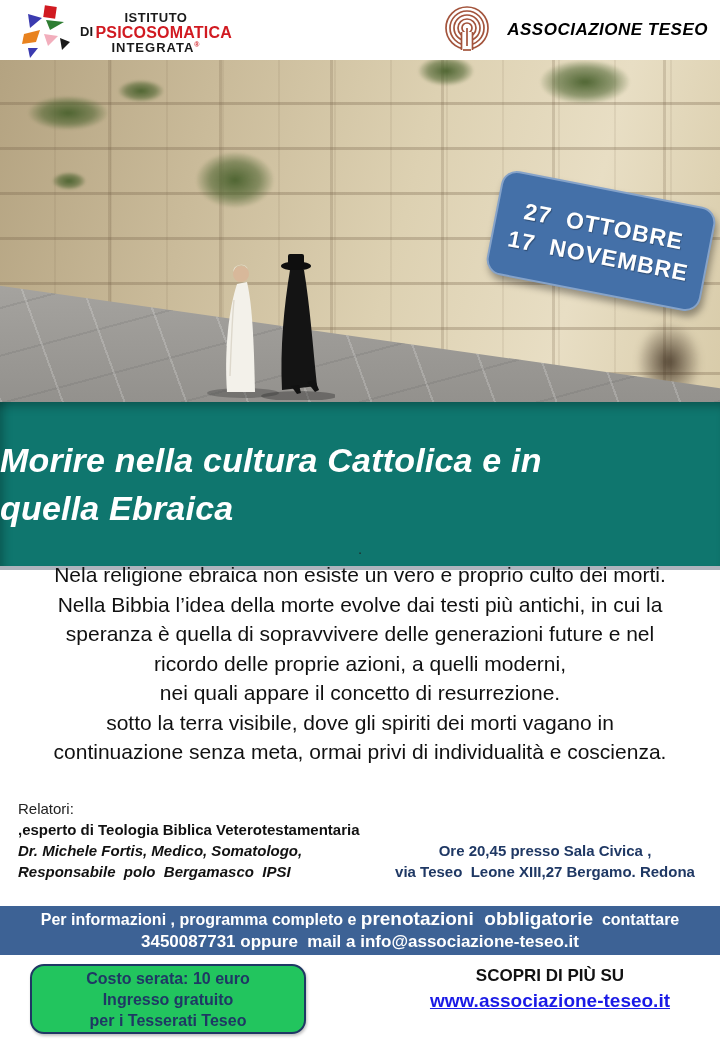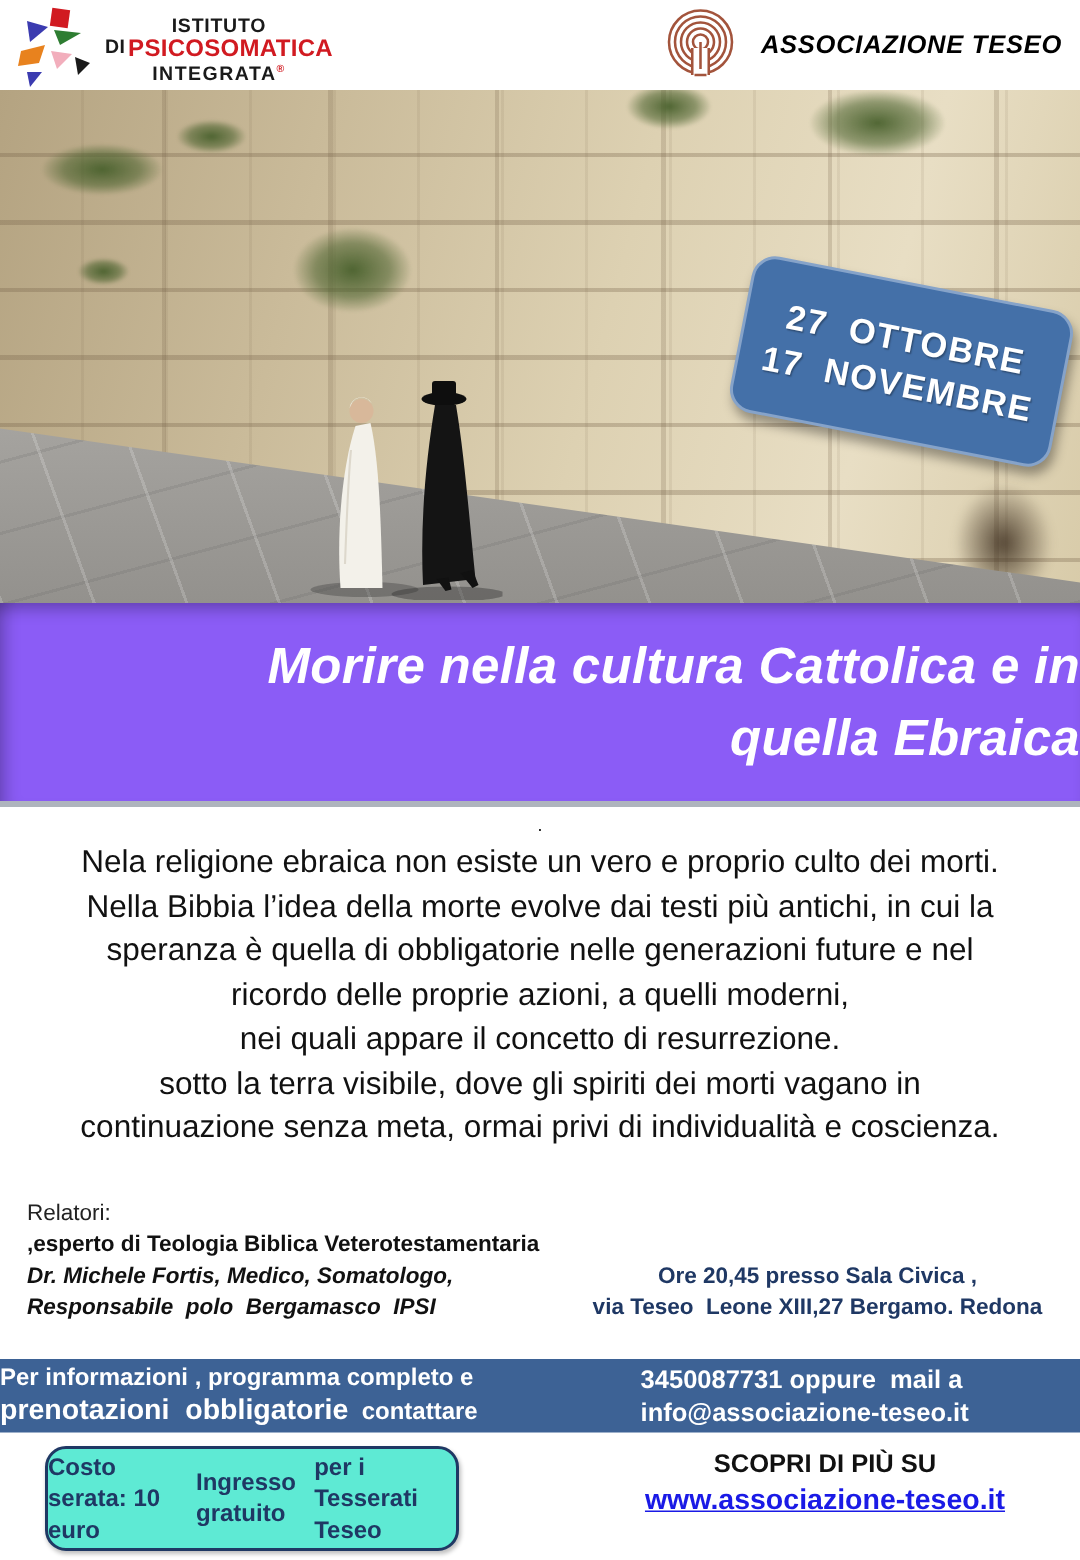--- a/index.html
+++ b/index.html
@@ -2,21 +2,21 @@
 <html><head>
 <meta charset="utf-8">
 <style>
   html,body{margin:0;padding:0;background:#ffffff;}
   .page{
     position:relative;width:720px;height:1040px;background:#ffffff;overflow:hidden;
     font-family:"Liberation Sans",sans-serif;
   }
   
   .header{position:absolute;left:0;top:0;width:720px;height:60px;background:#ffffff;}
-  .logo-wrap{position:absolute;left:10px;top:4px;display:flex;align-items:center;}
+  .logo-wrap{position:absolute;left:20px;top:4px;display:flex;align-items:center;}
   .logo-mark{position:relative;width:54px;height:54px;}
   .logo-mark svg{display:block;}
   .logo-text{margin-left:6px;text-align:center;line-height:1.05;padding-top:4px;}
   .logo-line1{font-weight:bold;color:#1a1a1a;font-size:13px;letter-spacing:.5px;}
   .logo-line2{font-weight:bold;font-size:16px;color:#d11a21;letter-spacing:.2px;}
   .logo-di{font-size:13px;color:#1a1a1a;vertical-align:2px;margin-right:2px;font-weight:bold;}
   .logo-line3{font-weight:bold;color:#1a1a1a;font-size:13px;letter-spacing:1px;}
   .logo-reg{font-size:7px;color:#d11a21;vertical-align:5px;}
   .assoc-wrap{position:absolute;right:12px;top:4px;display:flex;align-items:center;}
   .labyrinth{width:52px;height:52px;margin-right:14px;}
@@ -42,47 +42,47 @@
     background:radial-gradient(ellipse at center, rgba(60,45,30,.85), rgba(60,45,30,0) 70%);}
   .figures{position:absolute;left:203px;top:140px;width:132px;height:200px;}
   
   .badge{position:absolute;left:492px;top:128px;width:214px;height:102px;
     background:#4470a8;border:2px solid #86a3c9;border-radius:16px;
     transform:rotate(11deg);box-shadow:3px 5px 7px rgba(0,0,0,.35);
     display:flex;flex-direction:column;align-items:center;justify-content:center;}
   .badge-line{color:#ffffff;font-weight:bold;font-size:23px;letter-spacing:1px;line-height:30px;
     white-space:pre-wrap;text-shadow:1px 1px 1px rgba(0,0,0,.3);}
   
-  .title-banner{position:absolute;left:0;top:402px;width:720px;height:136px;background:#8b5cf6;
+  .title-banner{position:absolute;left:0;top:402px;width:720px;height:168px;background:#0f766e;
     border-bottom:4px solid #aeb4bd;box-sizing:border-box;
     box-shadow:inset 0 10px 10px -6px rgba(0,0,0,.28), inset 12px 0 10px -8px rgba(0,0,0,.22);
-    display:flex;flex-direction:column;align-items:flex-end;justify-content:center;}
+    display:flex;flex-direction:column;align-items:flex-start;justify-content:center;}
   .title-line{color:#ffffff;font-weight:bold;font-style:italic;font-size:34px;line-height:48px;
     text-align:center;letter-spacing:.2px;}
   
   .sep-dot{position:absolute;left:0;top:543px;width:720px;text-align:center;font-size:13px;color:#222;line-height:14px;}
   .body-text{position:absolute;left:10px;top:560px;width:700px;text-align:center;}
   .body-line{font-size:21px;line-height:29.5px;color:#111111;white-space:pre-wrap;}
   
   .speakers{position:absolute;left:18px;top:798px;width:400px;text-align:left;}
   .speakers .label{font-size:15px;color:#222;line-height:21px;}
   .speakers .bold{font-size:15px;font-weight:bold;color:#111;line-height:21px;white-space:pre-wrap;}
   .speakers .bolditalic{font-size:15px;font-weight:bold;font-style:italic;color:#111;line-height:21px;white-space:pre-wrap;}
   .venue{position:absolute;left:380px;top:840px;width:330px;text-align:center;}
   .venue-line{font-size:15px;font-weight:bold;color:#1f3864;line-height:21px;white-space:pre-wrap;}
   
   .contact-banner{position:absolute;left:0;top:906px;width:720px;height:49px;background:#3d6295;
-    display:flex;align-items:center;justify-content:center;}
+    display:flex;flex-direction:column;align-items:center;justify-content:center;}
   .contact-line1{color:#fff;font-weight:bold;font-size:16px;line-height:22px;white-space:pre-wrap;}
   .contact-line1 .big{font-size:19px;}
   .contact-line2{color:#fff;font-weight:bold;font-size:17px;line-height:22px;white-space:pre-wrap;}
   
   .price-box{position:absolute;left:30px;top:964px;width:272px;height:66px;
     border:2px solid #1f3864;border-radius:14px;box-shadow:1px 2px 3px rgba(0,0,0,.25);
-    display:flex;flex-direction:row;align-items:center;justify-content:center;background:#5eead4;}
+    display:flex;flex-direction:column;align-items:center;justify-content:center;background:#22c55e;}
   .price-line{font-size:16px;font-weight:bold;color:#1f3864;line-height:21px;}
   .discover{position:absolute;left:390px;top:964px;width:320px;text-align:center;}
   .discover-label{font-size:17px;font-weight:bold;color:#111;line-height:24px;}
   .discover a{display:block;font-size:19px;font-weight:bold;color:#1a1ae6;text-decoration:underline;line-height:25px;cursor:pointer;}
 </style>
 </head>
 <body>
 
 <div class="page">
 
@@ -159,21 +159,21 @@
   <div class="title-banner">
     <div class="title-line">Morire nella cultura Cattolica e in</div>
     <div class="title-line">quella Ebraica</div>
   </div>
 
   <div class="sep-dot">.</div>
 
   <div class="body-text">
     <div class="body-line">Nela religione ebraica non esiste un vero e proprio culto dei morti.</div>
     <div class="body-line">Nella Bibbia l’idea della morte evolve dai testi più antichi, in cui la</div>
-    <div class="body-line">speranza è quella di obbligatorie nelle generazioni future e nel</div>
+    <div class="body-line">speranza è quella di sopravvivere delle generazioni future e nel</div>
     <div class="body-line">ricordo delle proprie azioni, a quelli moderni,</div>
     <div class="body-line">nei quali appare il concetto di resurrezione.</div>
     <div class="body-line">sotto la terra visibile, dove gli spiriti dei morti vagano in</div>
     <div class="body-line">continuazione senza meta, ormai privi di individualità e coscienza.</div>
   </div>
 
   <div class="speakers">
     <div class="label">Relatori:</div>
     <div class="bold">,esperto di Teologia Biblica Veterotestamentaria</div>
     <div class="bolditalic">Dr. Michele Fortis, Medico, Somatologo,</div>

